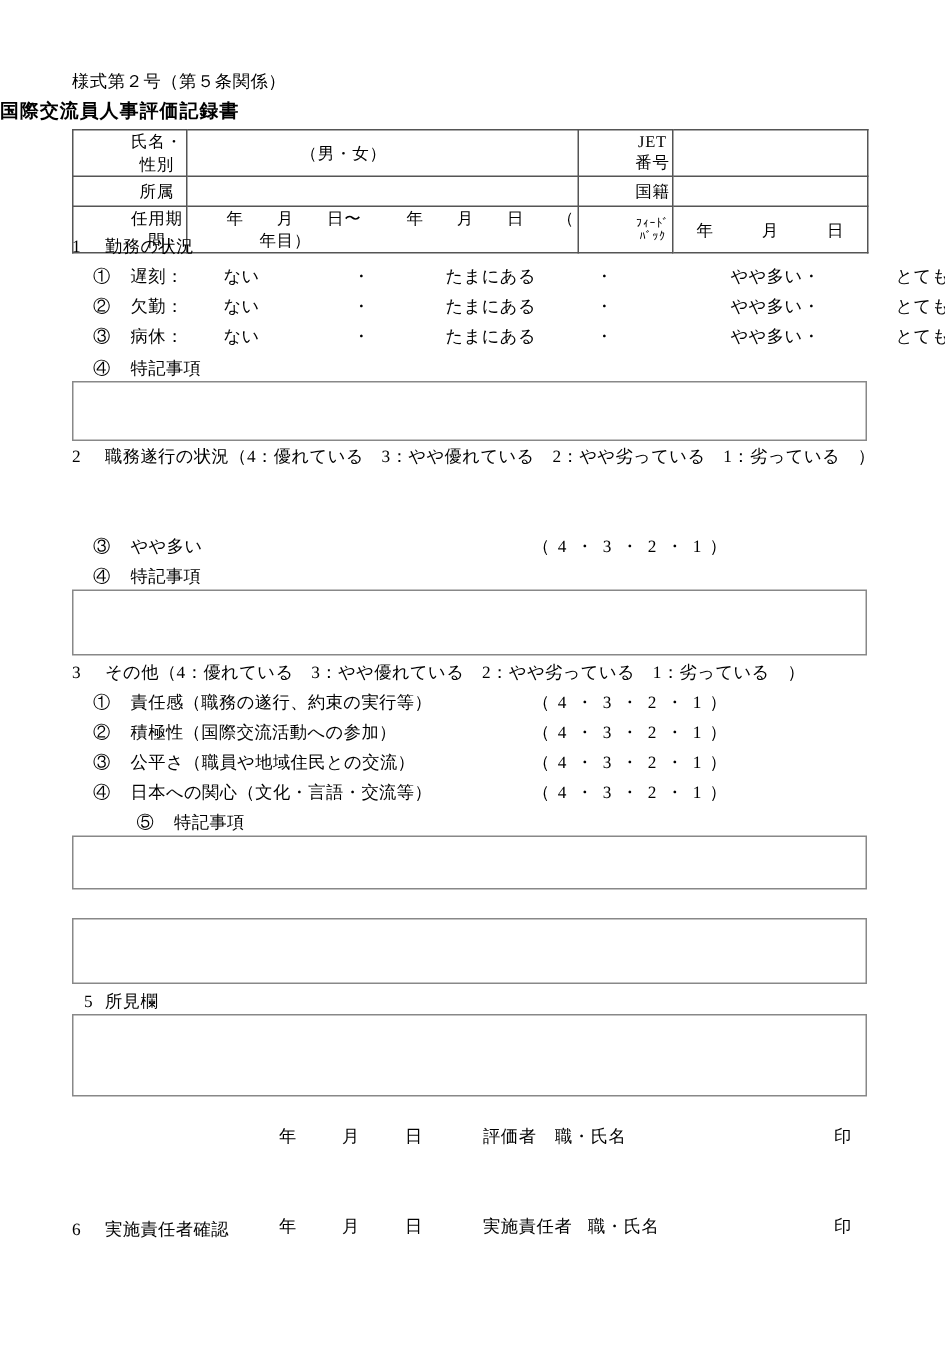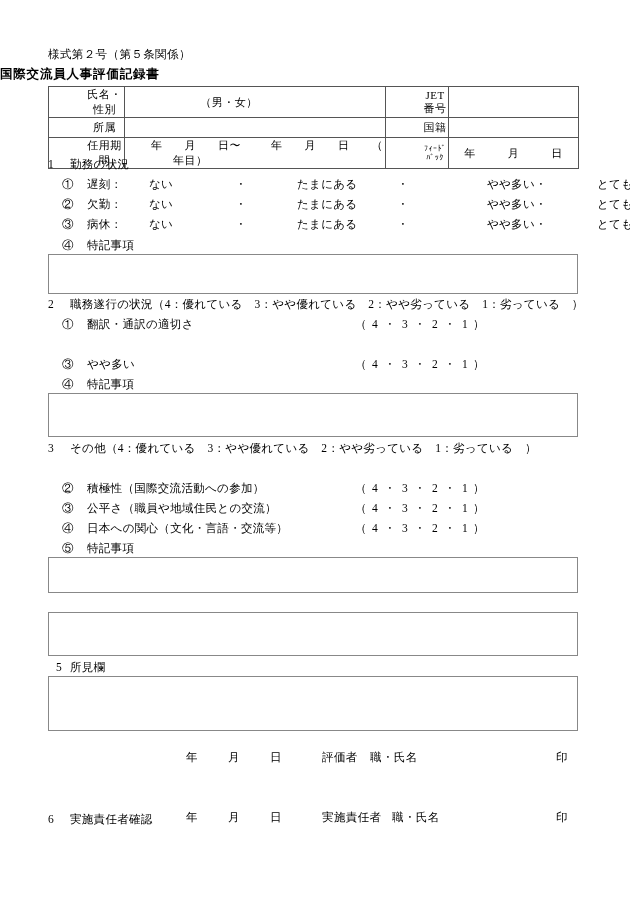--- a/index.html
+++ b/index.html
@@ -230,53 +230,53 @@
   <div class="item" style="top:238px;">
     <span class="marker">④</span><span class="label">特記事項</span>
   </div>
 
   <div class="txtbox" style="top:254px; height:40px;"></div>
 
   <div class="sec-head" style="top:297px;">
     <span class="num">2</span><span>職務遂行の状況（4：優れている　3：やや優れている　2：やや劣っている　1：劣っている　）</span>
   </div>
 
-  <div class="item rate-row" style="top:317px;">
-    <span class="marker">①</span><span class="label">翻訳・通訳の適切さ</span><span class="scale"><span>（</span><span class="g">4</span><span class="p">・</span><span class="g">3</span><span class="p">・</span><span class="g">2</span><span class="p">・</span><span class="g">1</span><span>）</span></span>
-  </div>
 
 
   <div class="item rate-row" style="top:357px;">
     <span class="marker">③</span><span class="label">やや多い</span><span class="scale"><span>（</span><span class="g">4</span><span class="p">・</span><span class="g">3</span><span class="p">・</span><span class="g">2</span><span class="p">・</span><span class="g">1</span><span>）</span></span>
   </div>
 
   <div class="item" style="top:377px;">
     <span class="marker">④</span><span class="label">特記事項</span>
   </div>
 
   <div class="txtbox" style="top:393px; height:44px;"></div>
 
   <div class="sec-head" style="top:441px;">
     <span class="num">3</span><span>その他（4：優れている　3：やや優れている　2：やや劣っている　1：劣っている　）</span>
   </div>
 
+  <div class="item rate-row" style="top:461px;">
+    <span class="marker">①</span><span class="label">責任感（職務の遂行、約束の実行等）</span><span class="scale"><span>（</span><span class="g">4</span><span class="p">・</span><span class="g">3</span><span class="p">・</span><span class="g">2</span><span class="p">・</span><span class="g">1</span><span>）</span></span>
+  </div>
 
   <div class="item rate-row" style="top:481px;">
     <span class="marker">②</span><span class="label">積極性（国際交流活動への参加）</span><span class="scale"><span>（</span><span class="g">4</span><span class="p">・</span><span class="g">3</span><span class="p">・</span><span class="g">2</span><span class="p">・</span><span class="g">1</span><span>）</span></span>
   </div>
 
   <div class="item rate-row" style="top:501px;">
     <span class="marker">③</span><span class="label">公平さ（職員や地域住民との交流）</span><span class="scale"><span>（</span><span class="g">4</span><span class="p">・</span><span class="g">3</span><span class="p">・</span><span class="g">2</span><span class="p">・</span><span class="g">1</span><span>）</span></span>
   </div>
 
   <div class="item rate-row" style="top:521px;">
     <span class="marker">④</span><span class="label">日本への関心（文化・言語・交流等）</span><span class="scale"><span>（</span><span class="g">4</span><span class="p">・</span><span class="g">3</span><span class="p">・</span><span class="g">2</span><span class="p">・</span><span class="g">1</span><span>）</span></span>
   </div>
 
-  <div class="item" style="top:541px;">
+  <div class="item" style="top:541px;margin-left:29px;">
     <span class="marker">⑤</span><span class="label">特記事項</span>
   </div>
 
   <div class="txtbox" style="top:557px; height:36px;"></div>
 
 
   <div class="txtbox" style="top:612px; height:44px;"></div>
 
   <div class="sec-head" style="top:660px;text-align:center;">
     <span class="num">5</span><span>所見欄</span>

